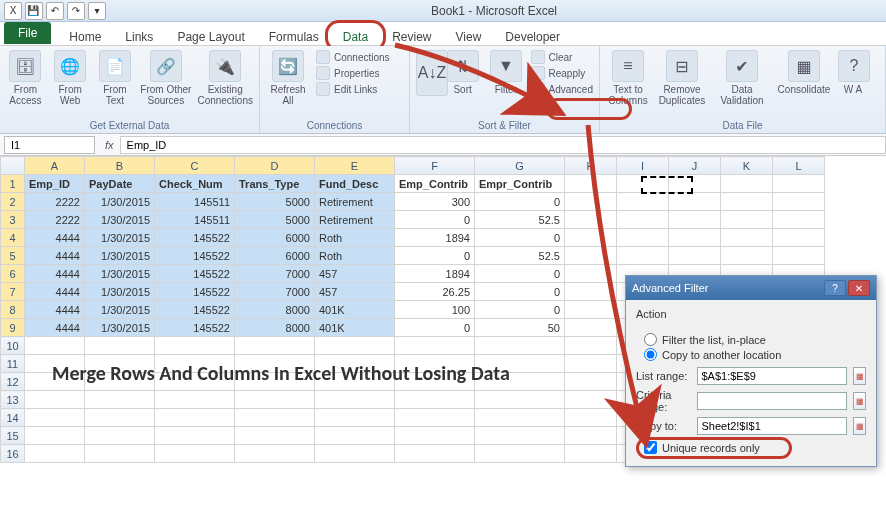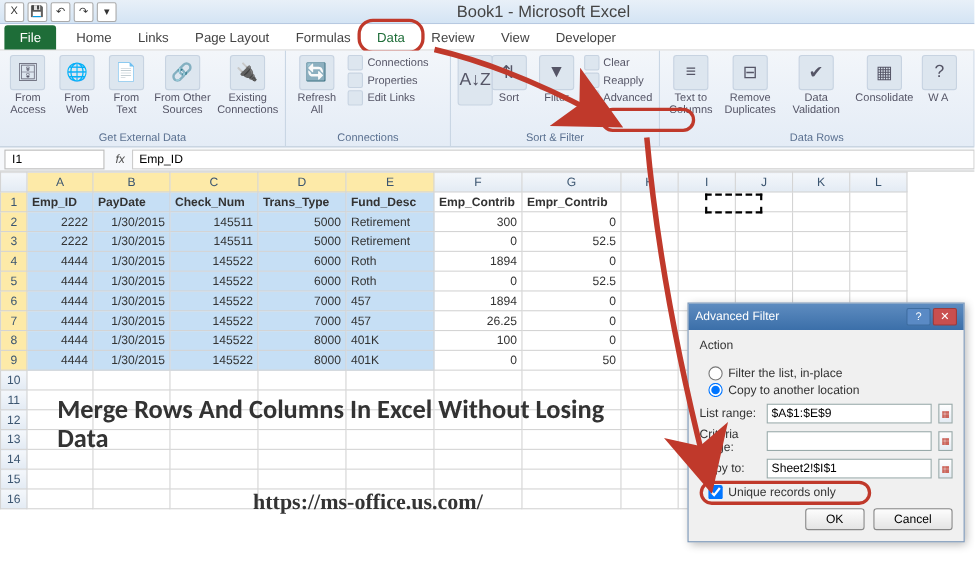--- a/index.html
+++ b/index.html
@@ -2,24 +2,24 @@
 <html><head>
 <meta charset="utf-8">
 <style>
   * { box-sizing: border-box; margin: 0; padding: 0; }
   body { font-family: "Segoe UI", Tahoma, sans-serif; font-size: 11px; background:#fff; width:886px; height:515px; overflow:hidden; position:relative; color:#333;}
   
   
   .titlebar { height:22px; background:linear-gradient(#e8f0f8,#d4e4f4); display:flex; align-items:center; padding:0 4px; border-bottom:1px solid #b0c4de;}
   .qat { display:flex; gap:3px; align-items:center;}
   .qat .qbtn { width:18px; height:18px; background:#fff; border:1px solid #aaa; border-radius:2px; display:flex; align-items:center; justify-content:center; font-size:10px;}
-  .wintitle { flex:1; text-align:center; font-size:15px; color:#444;}
-  
-  
-  .tabs { height:24px; background:#fff; display:flex; align-items:center; border-bottom:1px solid #d0d0d0; padding-left:4px;}
+  .wintitle { flex:1; text-align:center; font-size:12px; color:#444;}
+  
+  
+  .tabs { height:24px; background:#fff; display:flex; align-items:flex-start; border-bottom:1px solid #d0d0d0; padding-left:4px;}
   .filetab { background:#1e6d38; color:#fff; padding:4px 14px; font-size:12px; border-radius:3px 3px 0 0; margin-right:6px; cursor:pointer;}
   .tab { padding:8px 12px; font-size:12px; color:#444; cursor:pointer; position:relative;}
   .tab.active { color:#1e6d38;}
   .tab.circled::after { content:""; position:absolute; left:-6px; top:-2px; right:-6px; bottom:0; border:3px solid #c0392b; border-radius:14px;}
   
   
   .ribbon { height:88px; background:linear-gradient(#f3f6fa,#e4ecf6); border-bottom:1px solid #b6c6d8; display:flex; position:relative;}
   .group { border-right:1px solid #c9d6e4; padding:4px 6px 2px 6px; display:flex; flex-direction:column; justify-content:space-between;}
   .group-title { text-align:center; font-size:10px; color:#5a7090; padding-top:2px;}
   .btns { display:flex; gap:6px; flex:1; align-items:flex-start;}
@@ -157,21 +157,21 @@
     <div class="group-title">Sort &amp; Filter</div>
   </div>
   <div class="group" style="flex:1">
     <div class="btns">
       <div class="bigbtn"><div class="ico">≡</div><span>Text to Columns</span></div>
       <div class="bigbtn" style="width:52px"><div class="ico">⊟</div><span>Remove Duplicates</span></div>
       <div class="bigbtn" style="width:56px"><div class="ico">✔</div><span>Data Validation</span></div>
       <div class="bigbtn" style="width:56px"><div class="ico">▦</div><span>Consolidate</span></div>
       <div class="bigbtn" style="width:30px"><div class="ico">?</div><span>W A</span></div>
     </div>
-    <div class="group-title">Data Rows</div>
+    <div class="group-title">Data File</div>
   </div>
   <div class="adv-circle"></div>
 </div>
 
 <div class="fbar">
   <input class="namebox" value="I1" style="">
   <span class="fx">fx</span>
   <input class="formula" value="Emp_ID" style="">
 </div>
 
@@ -461,22 +461,21 @@
           <td></td>
           <td></td>
           <td></td>
           <td></td>
           <td></td>
           <td></td>
         </tr>
       </tbody>
     </table>
   <div class="marquee" style="left:641px; top:20px; width:52px; height:18px;"></div>
-  <div class="overlay-text" style="left:52px; top:204px; font-size:24px; width:530px; line-height:26px;">Merge Rows And Columns In Excel Without Losing Data</div>
-  <div class="overlay-text" style="left:230px; top:290px; font-size:20px; font-family:'Times New Roman',serif;">https://ms-office.us.com/</div>
+  <div class="overlay-text" style="left:52px; top:204px; font-size:20px; width:530px; line-height:26px;">Merge Rows And Columns In Excel Without Losing Data</div>
 </div>
 
 <div class="dialog" style="left:625px; top:275px;">
   <div class="dlg-title">
     <span>Advanced Filter</span>
     <div class="winbtns">
       <div class="wb help">?</div>
       <div class="wb">✕</div>
     </div>
   </div>
@@ -505,24 +504,20 @@
     <div class="field-row">
       <label>Copy to:</label>
       <input class="txt" value="Sheet2!$I$1" style="">
       <div class="rangebtn">▦</div>
     </div>
     <div class="check-row" style="position:relative; margin-top:6px;">
       <input type="checkbox" checked="" style="">
       <span>Unique records only</span>
       <div class="unique-circle" style="left:-8px; top:-4px;"></div>
     </div>
-    <div class="dlg-btns">
-      <button>OK</button>
-      <button>Cancel</button>
-    </div>
   </div>
 </div>
 
 <svg class="arrows" width="886" height="515">
   <defs>
     <marker id="ah" markerWidth="12" markerHeight="12" refX="6" refY="6" orient="auto">
       <path d="M0,0 L12,6 L0,12 L3,6 Z" fill="#c0392b"></path>
     </marker>
   </defs>
   <path d="M 395 45 Q 460 60 540 102" stroke="#c0392b" stroke-width="5" fill="none" marker-end="url(#ah)"></path>

